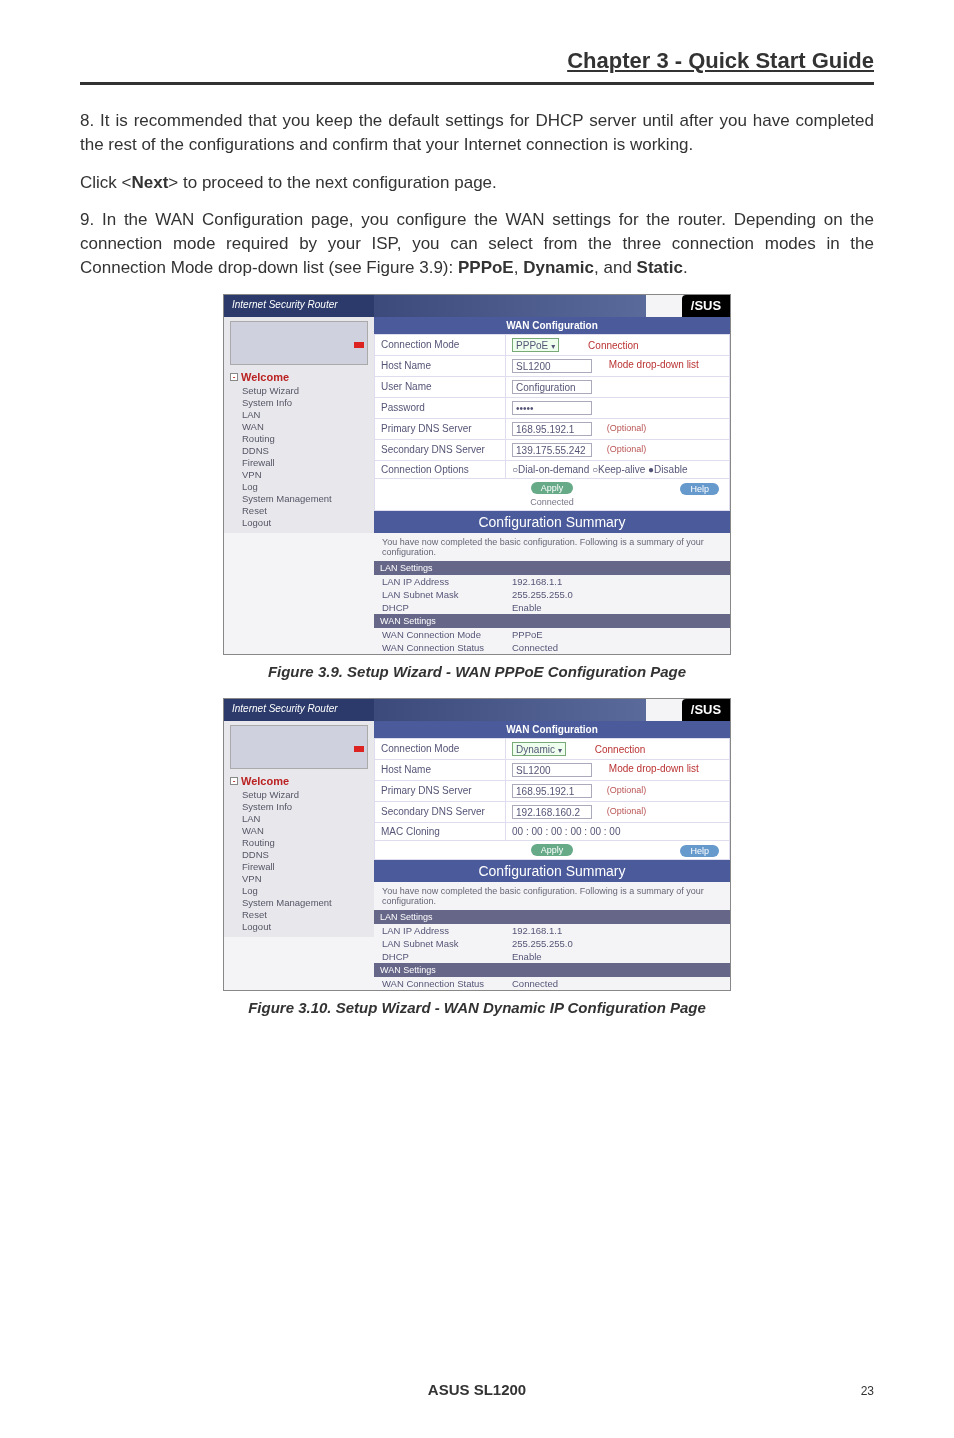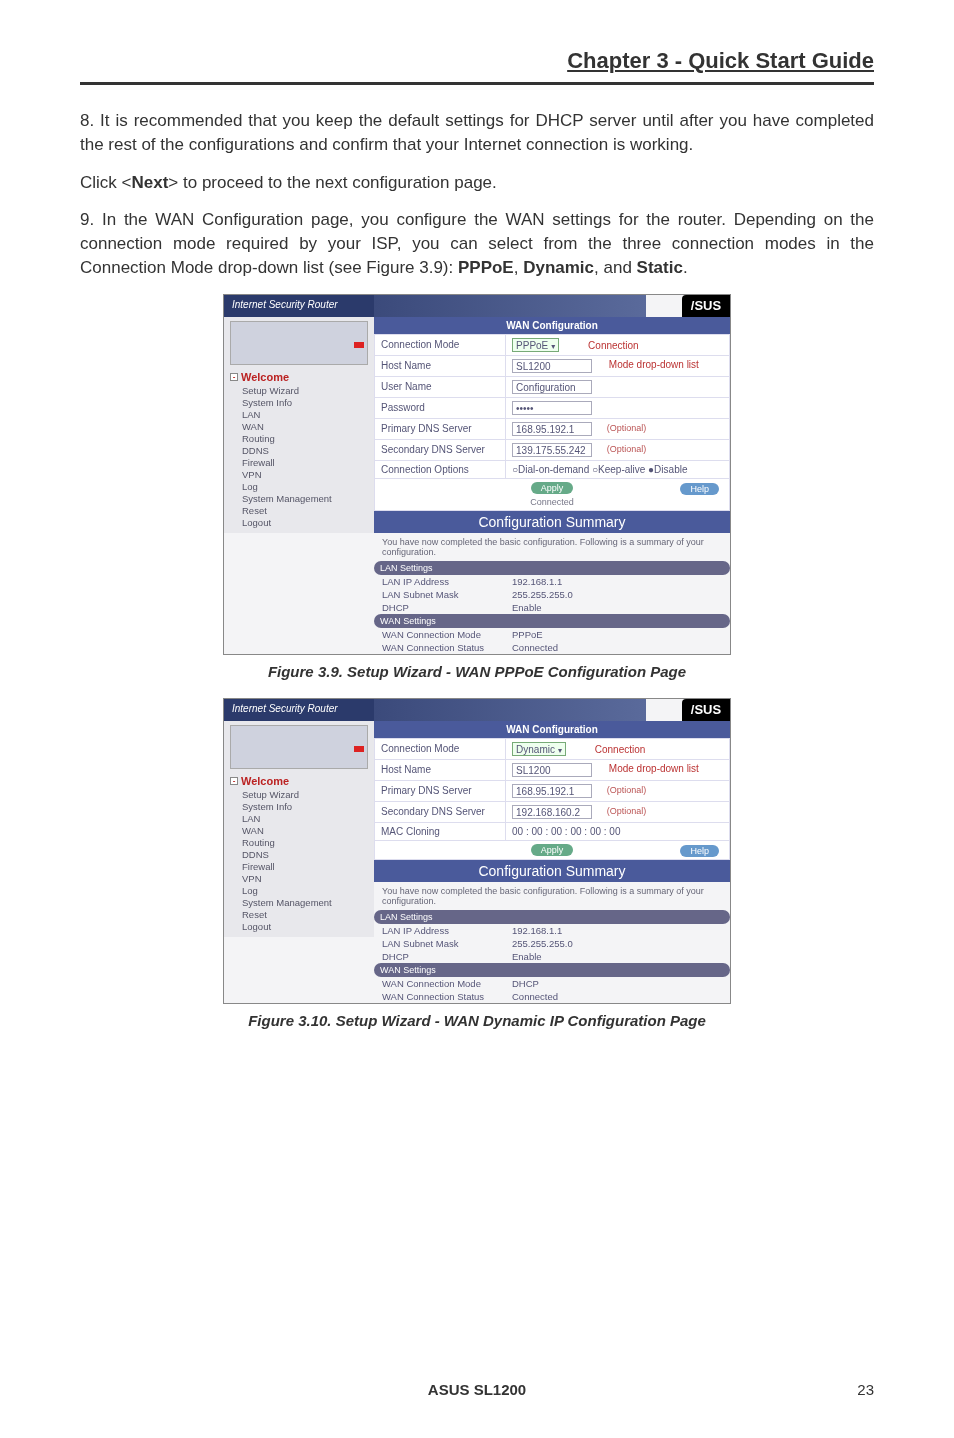--- a/index.html
+++ b/index.html
@@ -2,21 +2,21 @@
 <html><head>
   <meta charset="utf-8">
   <style>
     * { margin: 0; padding: 0; box-sizing: border-box; }
     body { width: 954px; height: 1438px; background: #fff; font-family: Arial, Helvetica, sans-serif; color: #333; padding: 48px 80px; position: relative; }
     .header-title { text-align: right; font-weight: bold; font-size: 22px; margin-bottom: 8px; text-decoration: underline; }
     .hr { border: none; border-top: 3px solid #333; margin-bottom: 24px; }
     .para { font-size: 17px; line-height: 1.4; margin-bottom: 14px; text-align: justify; }
     .caption { text-align: center; font-style: italic; font-weight: bold; font-size: 15px; margin: 8px 0 18px; }
     .footer { position: absolute; bottom: 40px; left: 0; right: 0; text-align: center; font-size: 15px; }
-    .footer-pn { position: absolute; bottom: 40px; right: 80px; font-size: 15px; }
+    .footer-pn { position: absolute; bottom: 40px; right: 80px; font-size: 12px; }
 
     .figure-box { width: 508px; margin: 8px auto 4px; border: 1px solid #888; background: #f4f4f6; font-size: 10px; position: relative; overflow: hidden; }
     .topbar { display: flex; }
     .topbar .dark { background: #2b3a6b; color: #fff; padding: 4px 8px; width: 150px; font-style: italic; }
     .topbar .mid { flex: 1; background: linear-gradient(to right,#3b4a7b,#5a6a9b); height: 22px; position: relative; }
     .topbar .logo { background: #000; color: #fff; font-weight: bold; width: 48px; text-align: center; font-size: 13px; line-height: 22px; border-top-left-radius: 4px; margin-left: 36px; }
     .sidebar { width: 150px; float: left; background: #e8e8ec; padding: 4px 6px; }
     .sidebar .img { height: 44px; background: #cfd2de; margin-bottom: 6px; border: 1px solid #aaa; position: relative; }
     .sidebar .img::after { content: ""; position: absolute; right: 3px; top: 20px; width: 10px; height: 6px; background: #d22; }
     .sidebar .label { color: #b22; font-weight: bold; font-size: 11px; margin: 2px 0; display: flex; align-items: center; gap: 3px; }
@@ -31,21 +31,21 @@
     .tbl td .sel::after { content: "▾"; margin-left: 3px; font-size: 8px; }
     .btn { display: inline-block; background: #6a8; color: #fff; border-radius: 7px; padding: 1px 10px; font-size: 9px; }
     .btn-help { background: #69c; }
     .apply-row { text-align: center; padding: 6px; position: relative; }
     .apply-row .help { position: absolute; right: 10px; top: 4px; }
     .cred { color: #b55; font-size: 9px; margin-left: 12px; }
     .arrow-label { color: #b33; }
 
     .summary-banner { background: #4a5a9b; color: #fff; text-align: center; font-size: 14px; padding: 3px; }
     .summary-msg { color: #667; font-size: 9px; padding: 4px 8px; }
-    .section-title { background: #668; color: #fff; padding: 2px 6px; font-size: 9px; border-radius: 7px; }
+    .section-title { background: #668; color: #fff; padding: 2px 6px; font-size: 9px; }
     .kv { padding: 1px 8px; color: #557; font-size: 9.5px; }
     .kv span:first-child { display: inline-block; width: 130px; }
 
     .clearfix::after { content: ""; display: block; clear: both; }
   </style>
 </head>
 <body>
 
 <div class="header-title">Chapter 3 - Quick Start Guide</div>
 <hr class="hr">
@@ -196,20 +196,19 @@
           </tr>
     </tbody>
       </table>
     <div class="summary-banner">Configuration Summary</div>
     <div class="summary-msg">You have now completed the basic configuration. Following is a summary of your configuration.</div>
     <div class="section-title">LAN Settings</div>
     <div class="kv"><span>LAN IP Address</span><span>192.168.1.1</span></div>
     <div class="kv"><span>LAN Subnet Mask</span><span>255.255.255.0</span></div>
     <div class="kv"><span>DHCP</span><span>Enable</span></div>
     <div class="section-title">WAN Settings</div>
-    <div class="kv"><span>WAN Connection Mode</span><span>DHCP</span></div>
     <div class="kv"><span>WAN Connection Status</span><span>Connected</span></div>
   </div>
 </div>
 <div class="caption">Figure 3.10. Setup Wizard - WAN Dynamic IP Configuration Page</div>
 
 <div class="footer"><b>ASUS SL1200</b></div>
 <div class="footer-pn">23</div>
 
 </body></html>

